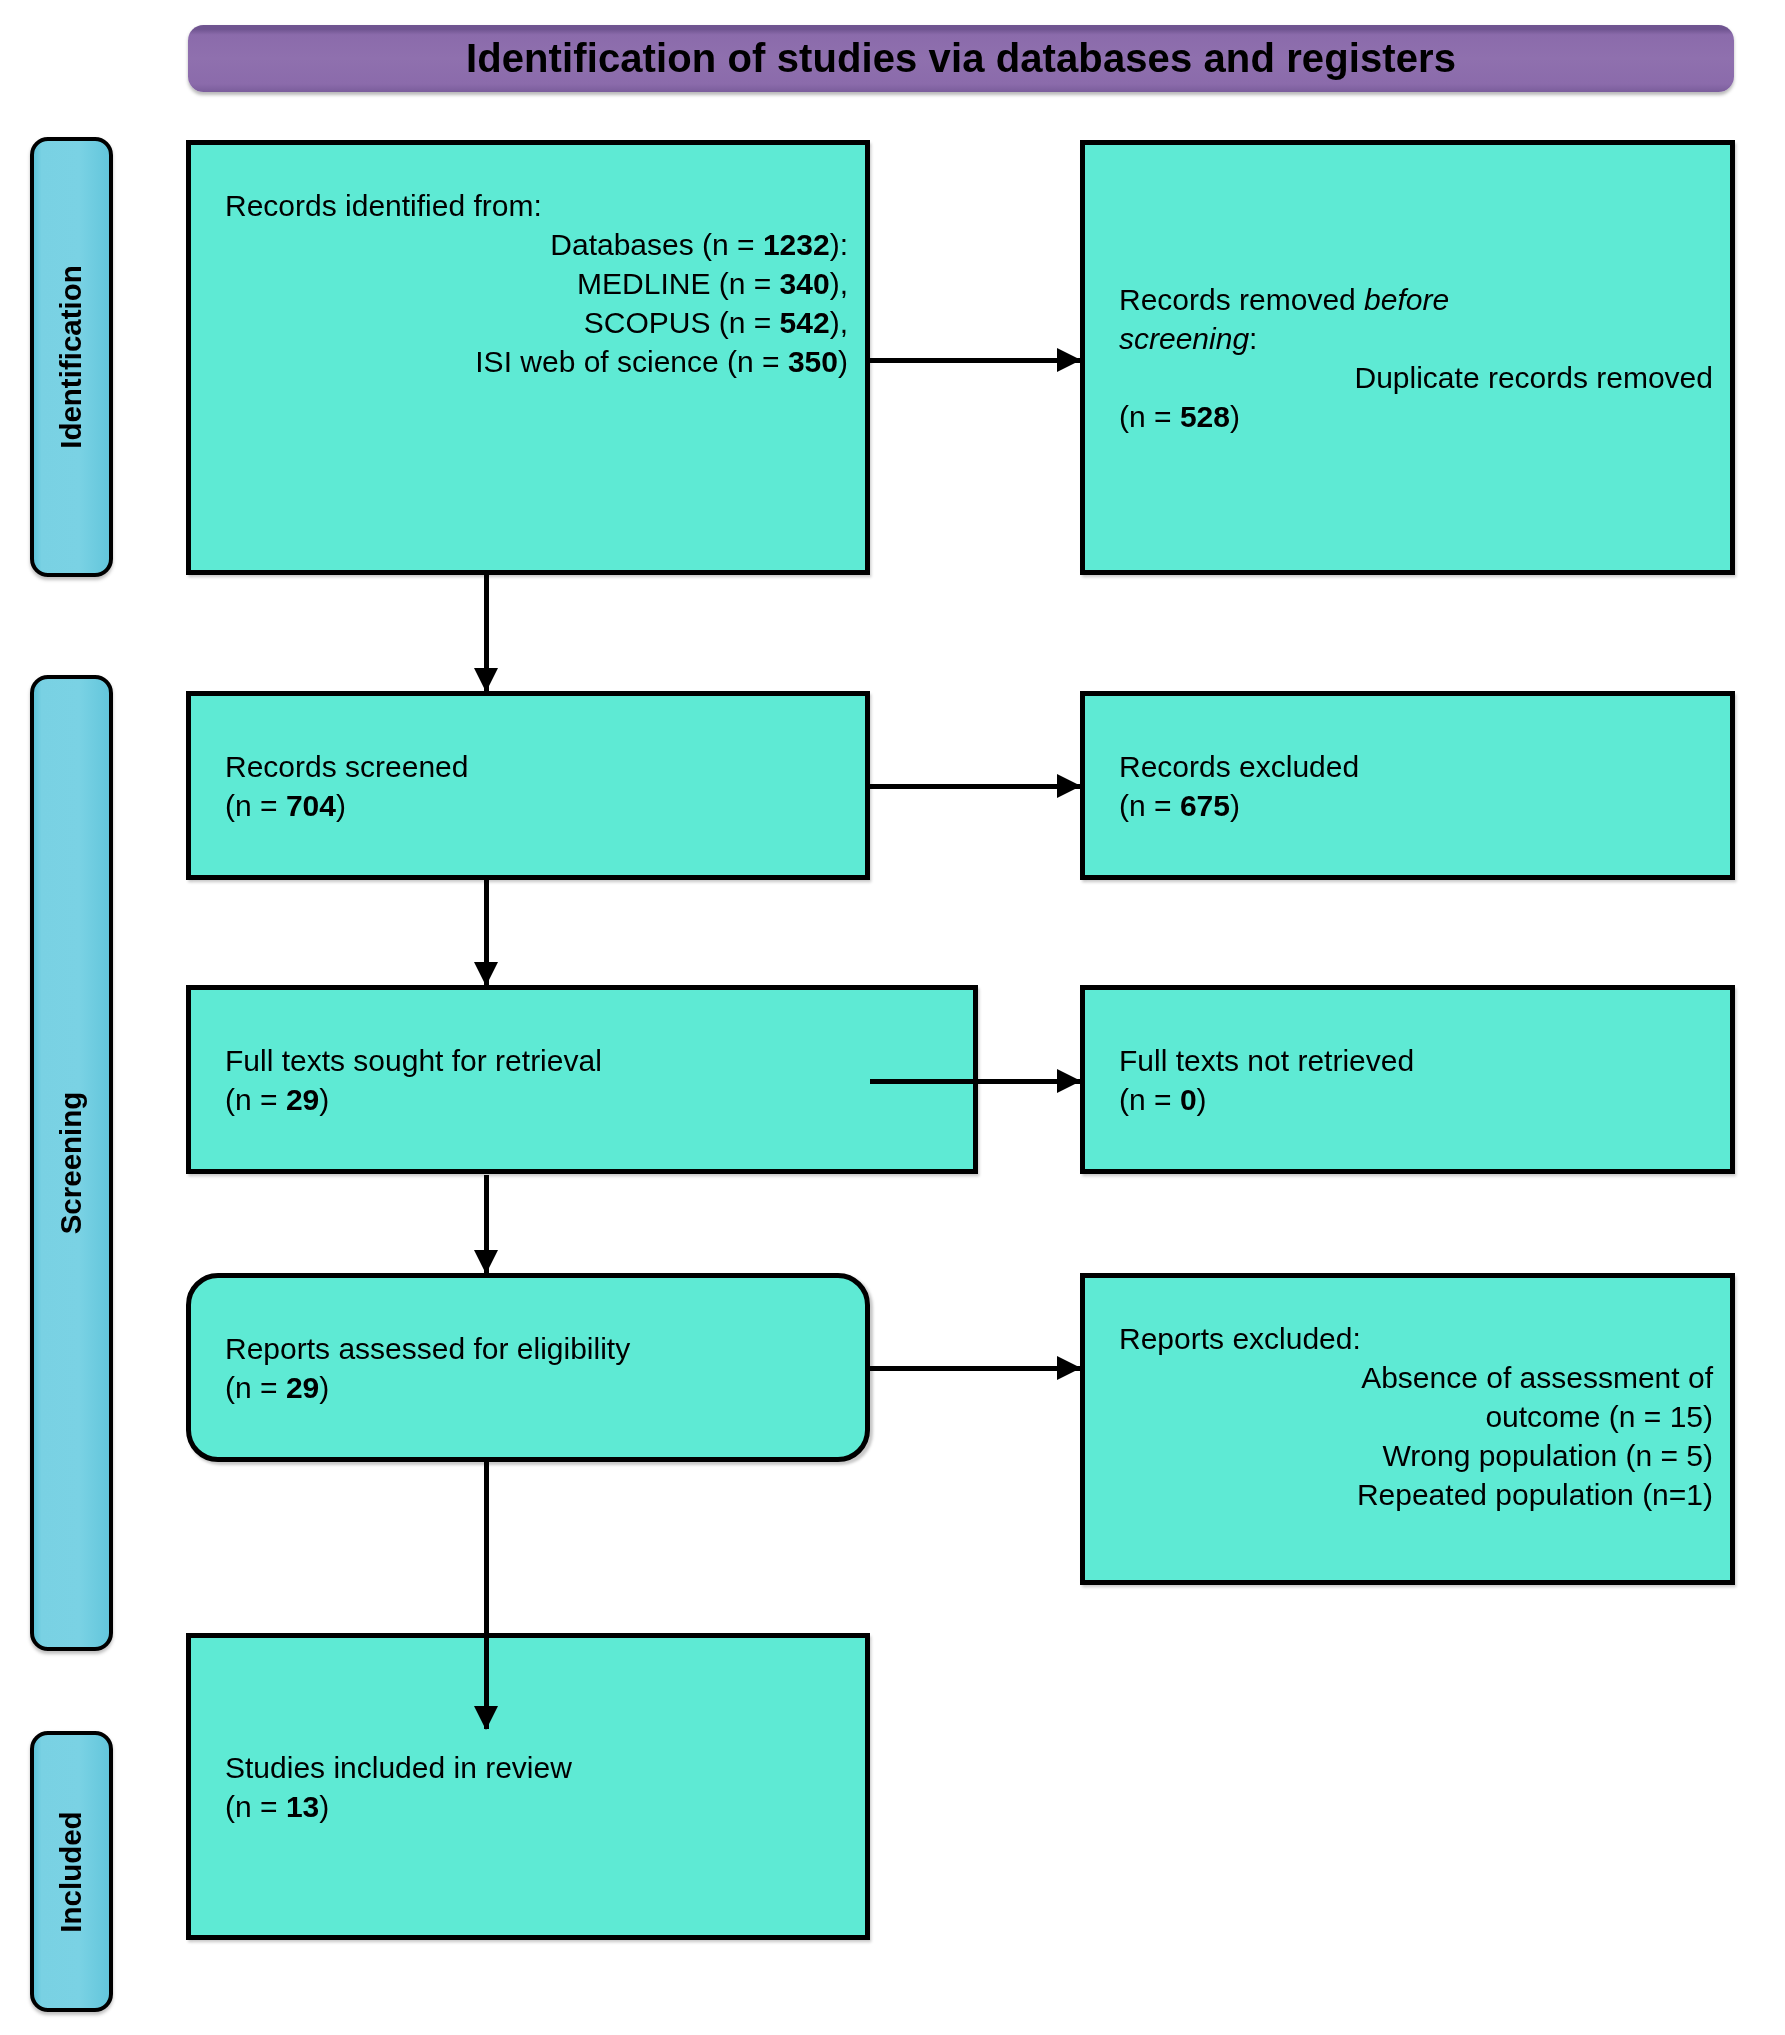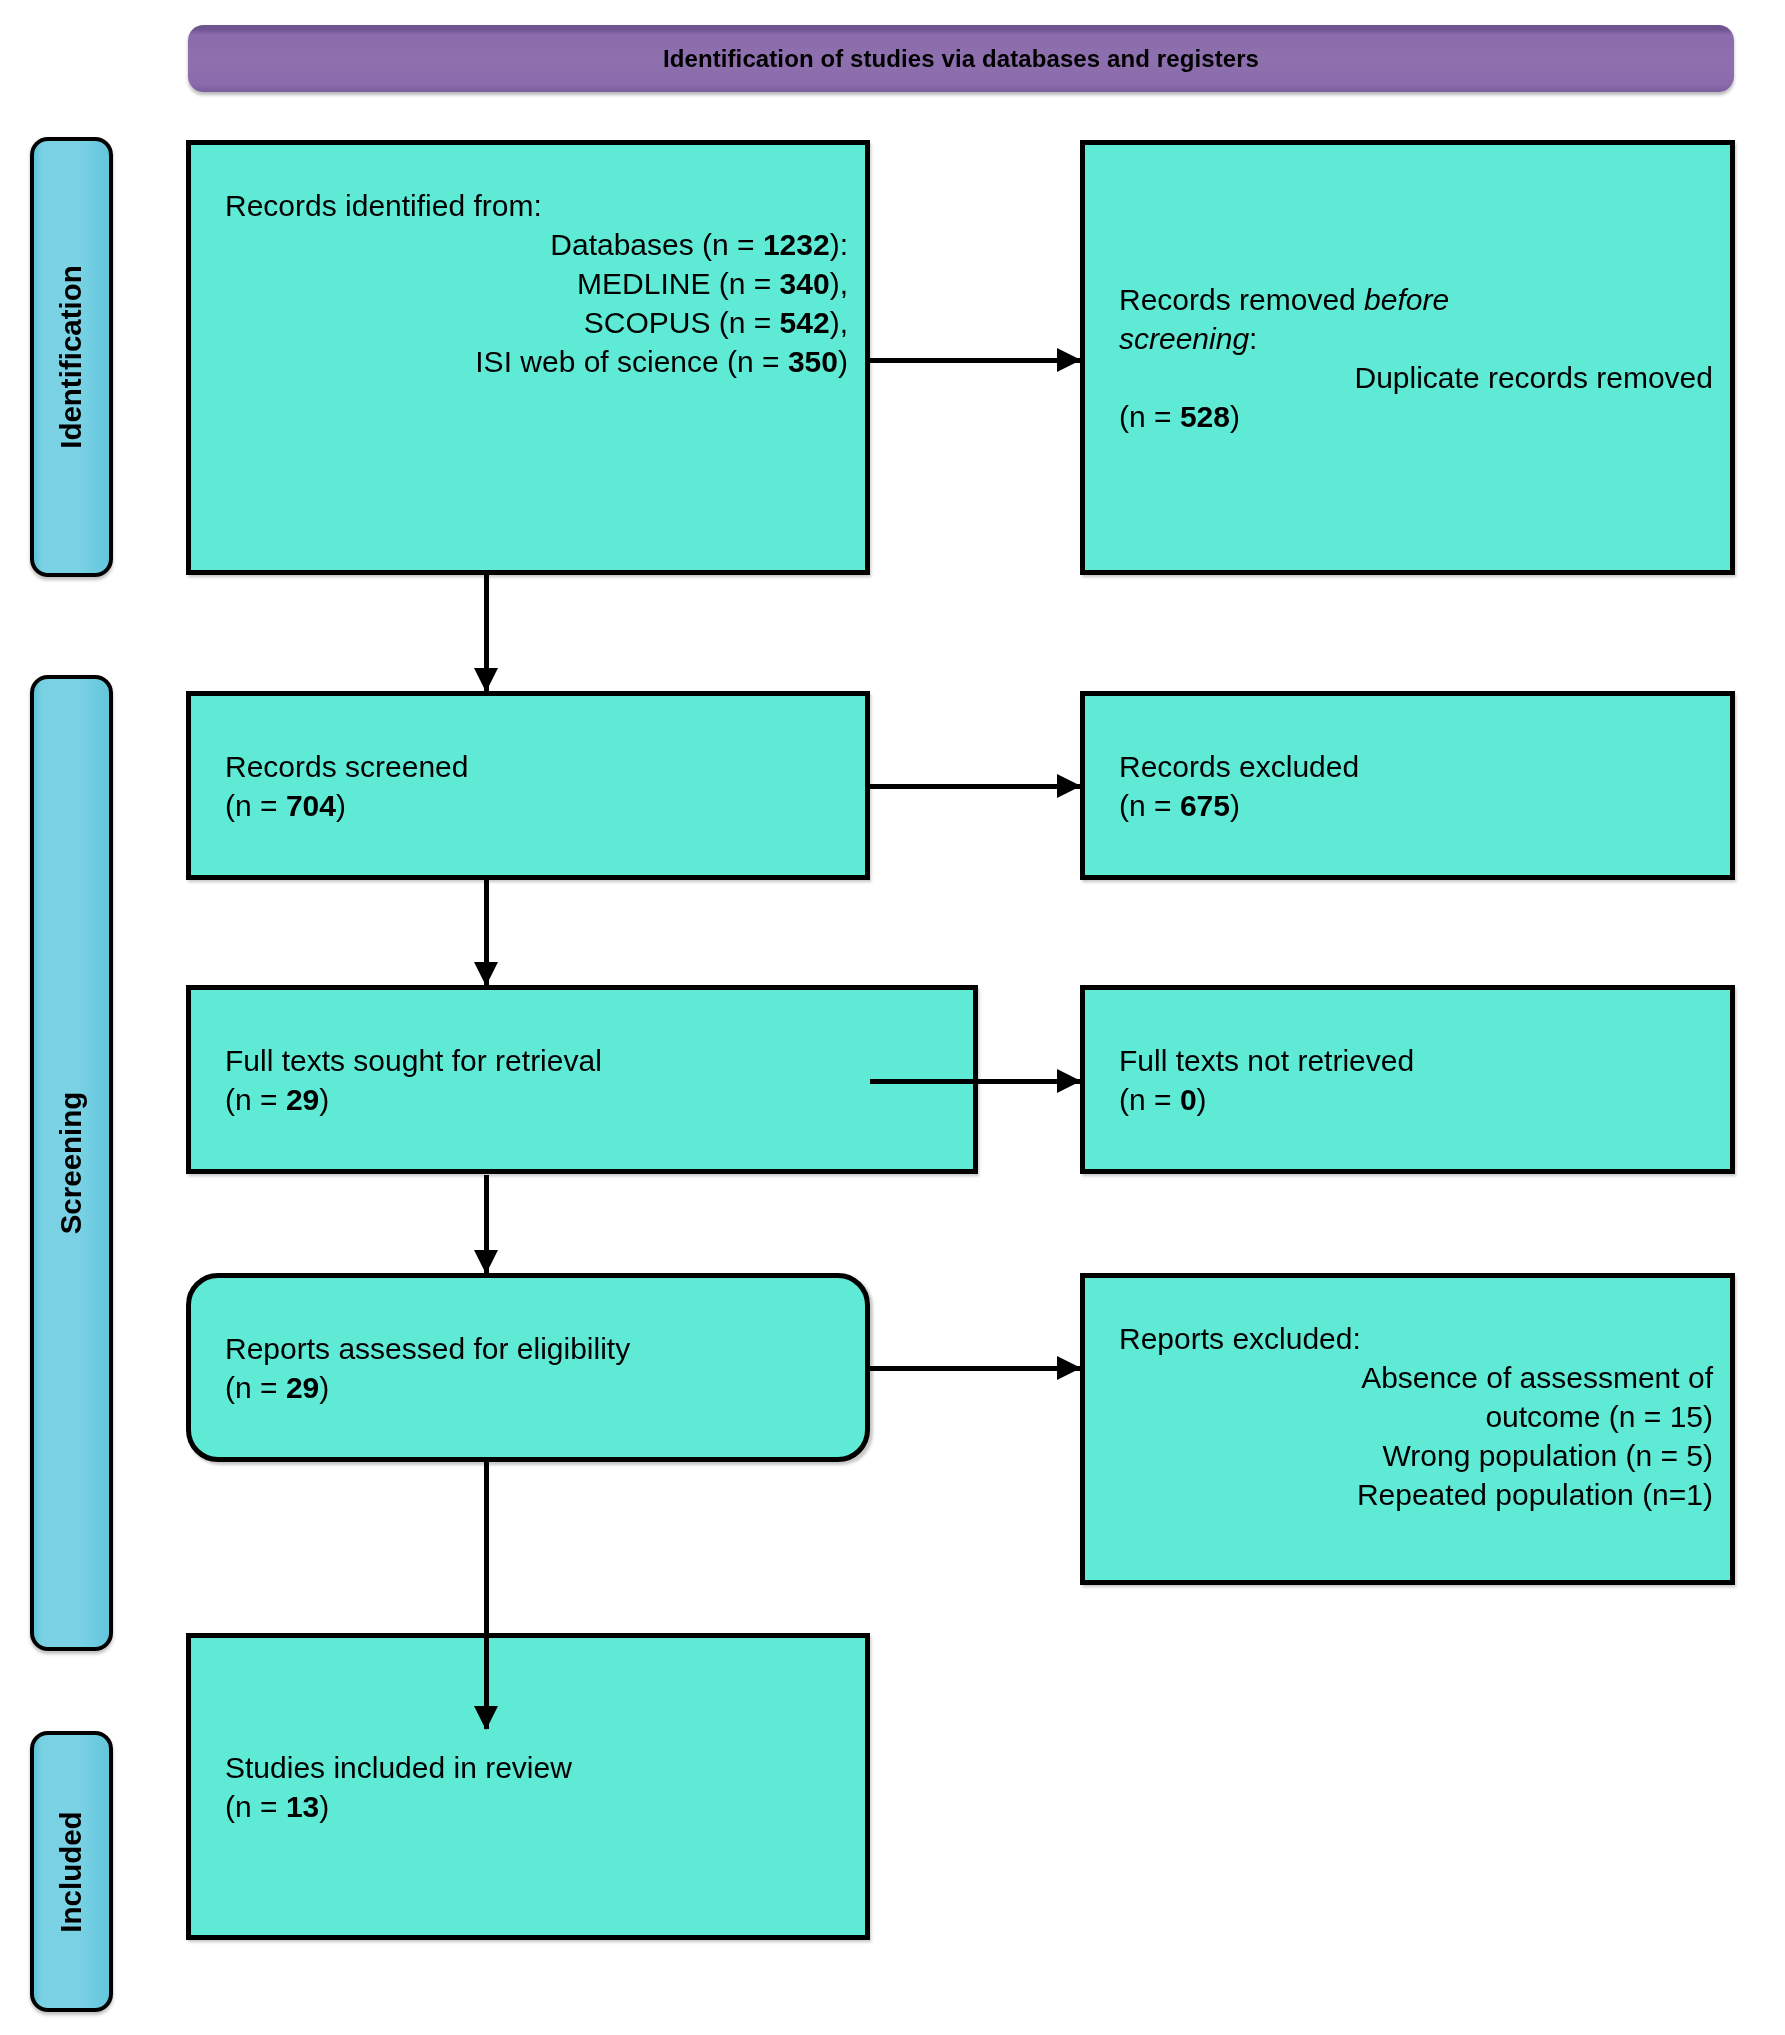--- a/index.html
+++ b/index.html
@@ -31,21 +31,21 @@
     background: linear-gradient(to bottom,
         #6f5490 0px, #6f5490 4.2px,
         #8b6bab 9.8px, #8f70ae 50%,
         #8b6bab 88%, #7a5d9b 100%);
     box-shadow: 0 2.1px 3.5px rgba(0,0,0,0.28);
     display: flex;
     align-items: center;
     justify-content: center;
   }
   .banner-title {
-    font-size: 24px;
+    font-size: 40px;
     font-weight: bold;
     letter-spacing: 0.1px;
     color: #000000;
     text-align: center;
   }
 
   
   .stage {
     position: absolute;
     border-radius: 18px;

